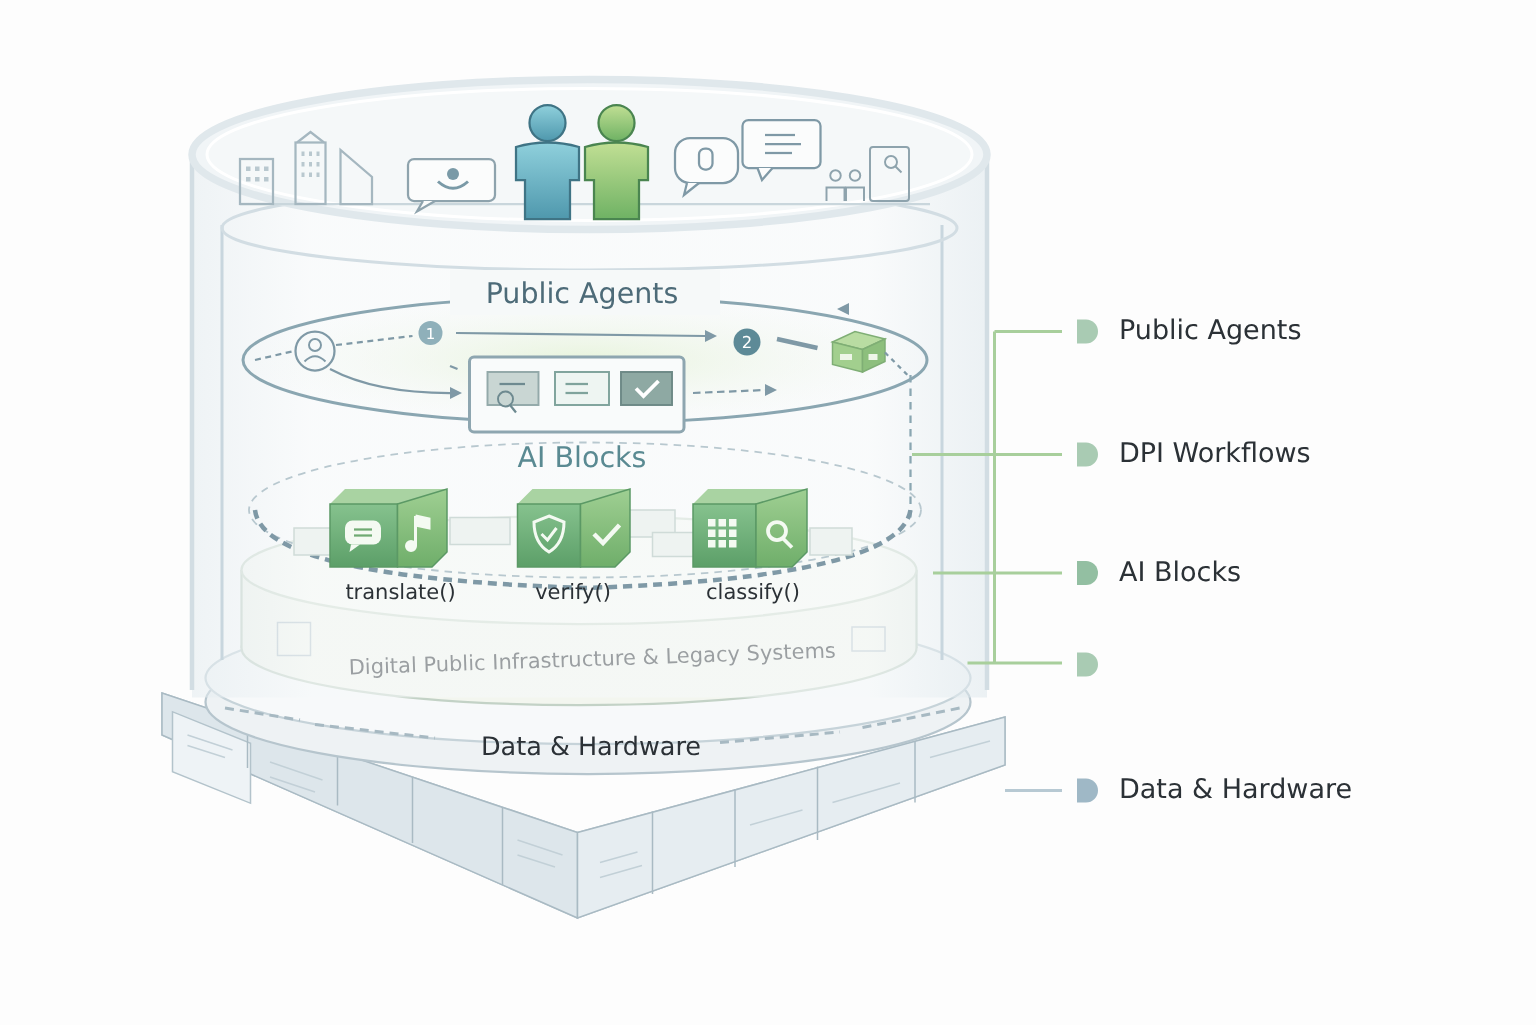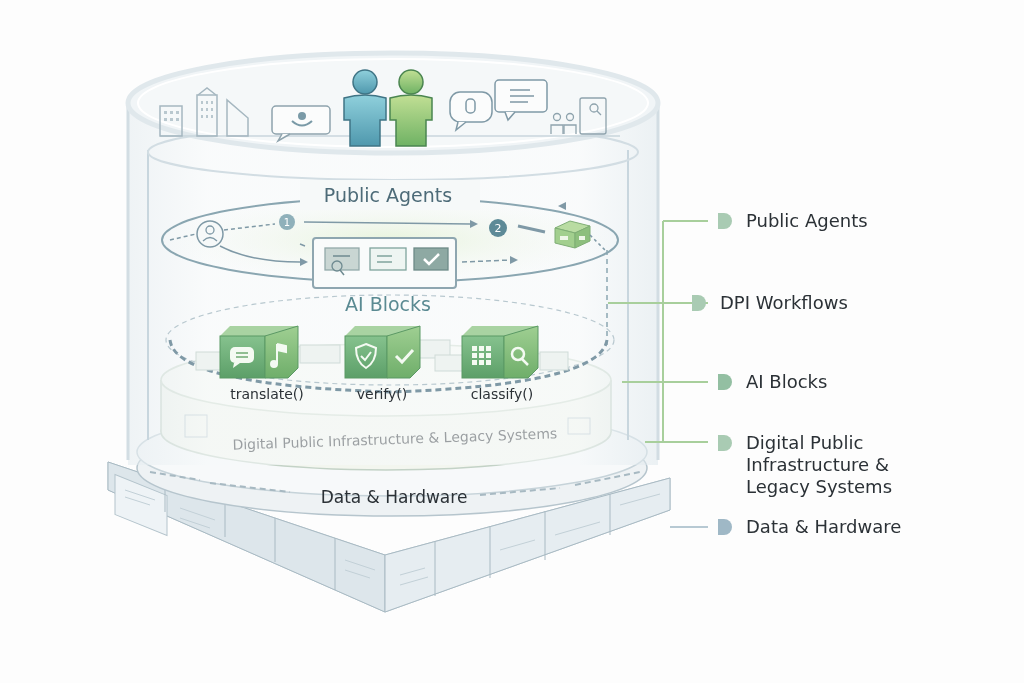--- a/index.html
+++ b/index.html
@@ -325,31 +325,28 @@
     <line x1="645" y1="442" x2="708" y2="442" stroke="#a8cf9c" stroke-width="2"></line>
     <line x1="670" y1="527" x2="708" y2="527" stroke="#b7c9d3" stroke-width="2"></line>
   </g>
 </svg>
 
 <div>
   <div class="legend-item" style="left:718px; top:210px;">
     <span class="bullet" style="background: rgb(169, 203, 179);"></span>
     <span class="legend-label">Public Agents</span>
   </div>
-  <div class="legend-item" style="left:692px; top:292px;">
+  <div class="legend-item" style="left:718px; top:292px;">
     <span class="bullet" style="background: rgb(169, 203, 179);"></span>
     <span class="legend-label">DPI Workflows</span>
   </div>
   <div class="legend-item" style="left:718px; top:371px;">
     <span class="bullet" style="background: rgb(147, 191, 162);"></span>
     <span class="legend-label">AI Blocks</span>
   </div>
   <div class="legend-item" style="left:718px; top:432px;">
     <span class="bullet" style="background: rgb(169, 203, 179);"></span>
-    <span class="legend-label">Digital Public
-Infrastructure &amp;
-Legacy Systems</span>
   </div>
   <div class="legend-item" style="left:718px; top:516px;">
     <span class="bullet" style="background: rgb(159, 184, 198);"></span>
     <span class="legend-label">Data &amp; Hardware</span>
   </div>
 </div>
 
 </body></html>

